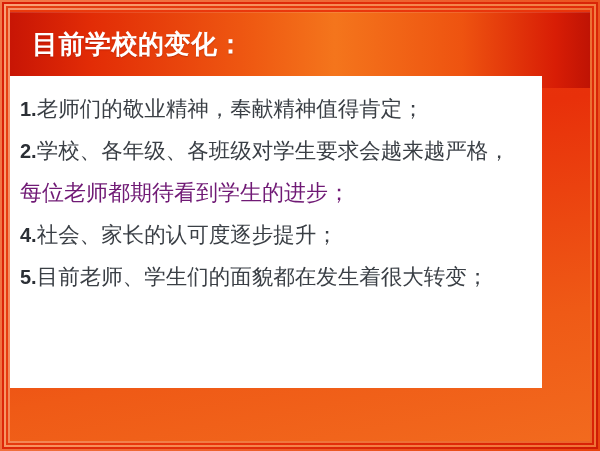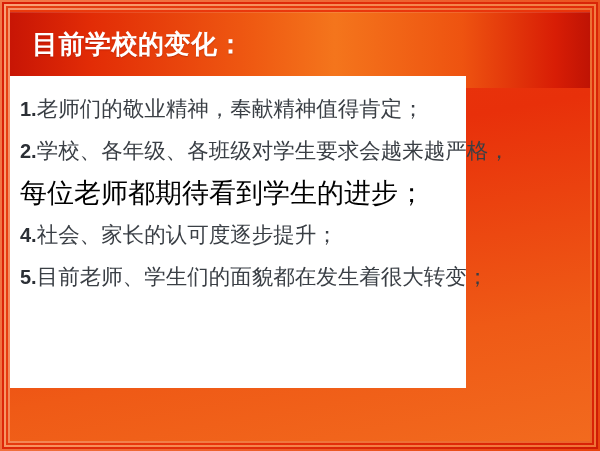--- a/index.html
+++ b/index.html
@@ -62,21 +62,21 @@
     line-height: 30px;
     white-space: nowrap;
     text-shadow: 0 1px 1px rgba(120,10,0,0.35);
   }
 
   
   #content-panel {
     position: absolute;
     left: 10px;
     top: 76px;
-    width: 456px;
+    width: 532px;
     height: 312px;
     background: #ffffff;
   }
   #bullet-list {
     position: absolute;
     left: 10px;
     top: 12px;
     right: 6px;
   }
   .bullet-row {
@@ -87,23 +87,23 @@
     white-space: nowrap;
   }
   .bullet-num {
     font-family: "Liberation Sans", sans-serif;
     font-weight: bold;
     font-size: 20px;
     color: #2b2f35;
   }
   .bullet-cont {
     font-family: "Liberation Serif", serif;
-    font-size: 27px;
+    font-size: 22px;
     line-height: 42px;
-    color: #000000;
+    color: #701a75;
     white-space: nowrap;
   }
 </style>
 </head>
 <body>
 
 <div id="slide">
 
   <div class="frame-layer f1"></div>
   <div class="frame-layer f2"></div>

